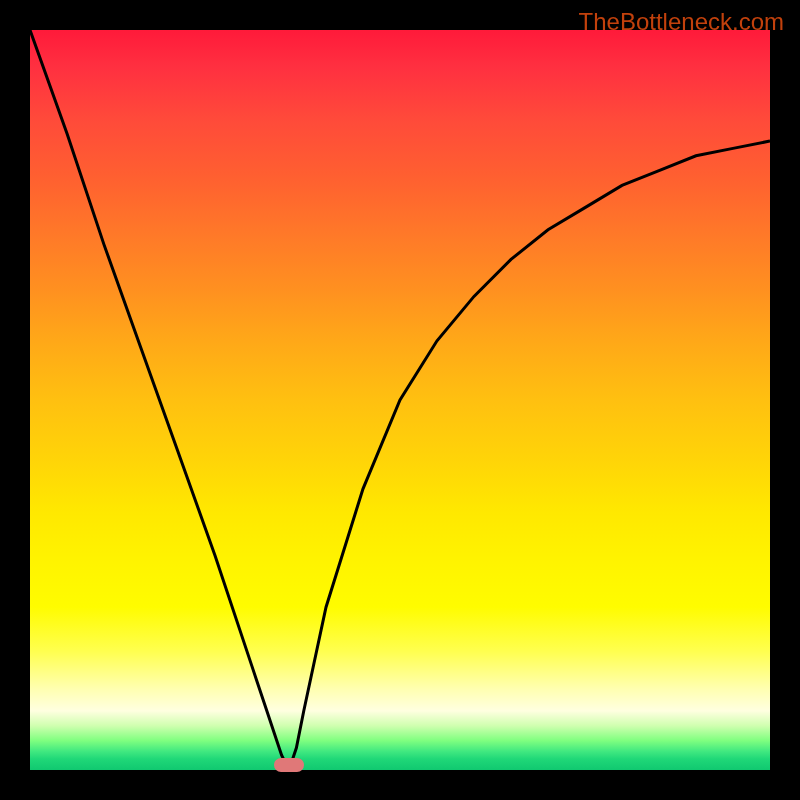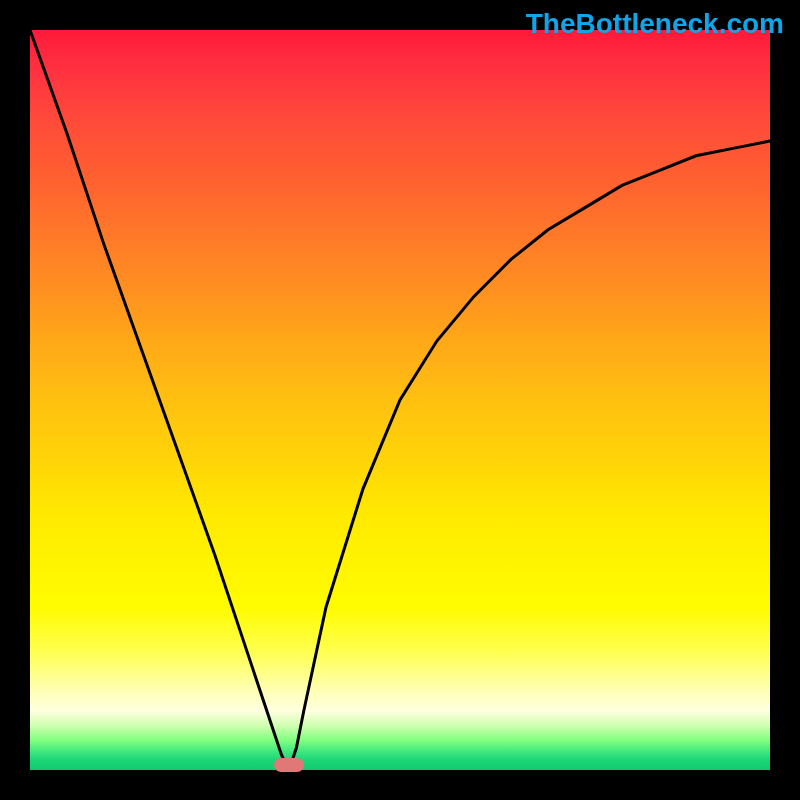--- a/index.html
+++ b/index.html
@@ -12,23 +12,23 @@
       height: 800px;
       background: #000;
       position: relative;
       overflow: hidden;
     }
     .watermark {
       position: absolute;
       top: 8px;
       right: 16px;
       font-family: Arial, sans-serif;
-      font-size: 28px;
-      font-weight: 700;
-      color: #0ea5e9;
+      font-size: 24px;
+      font-weight: 400;
+      color: #c2410c;
       z-index: 10;
     }
     .plot-area {
       position: absolute;
       top: 30px;
       left: 30px;
       width: 740px;
       height: 740px;
       background: linear-gradient(to bottom,
         #ff1a3a 0%,

